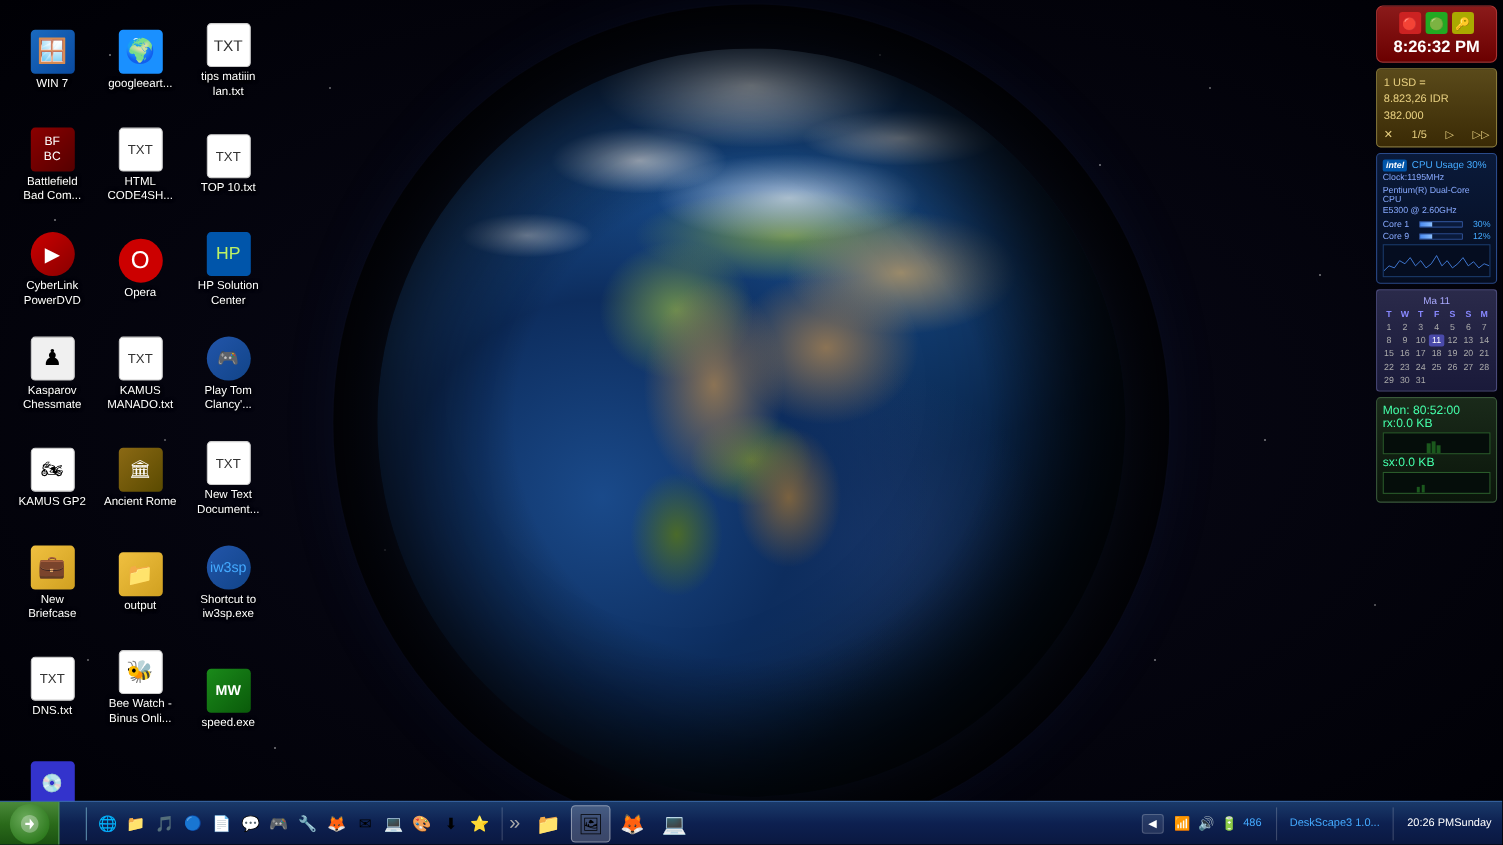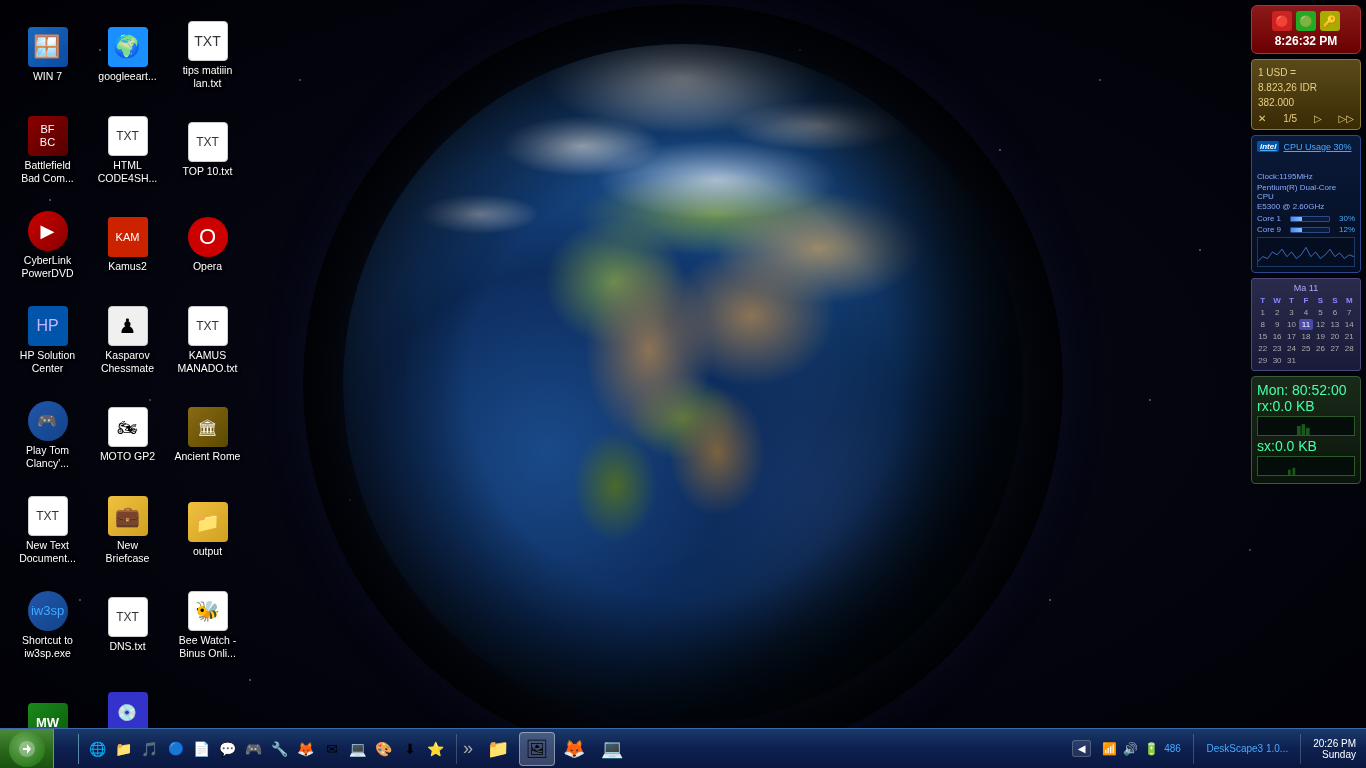--- a/index.html
+++ b/index.html
@@ -245,21 +245,21 @@
       font-size: 12px;
       display: flex;
       align-items: center;
       justify-content: center;
       color: #ccc;
       cursor: pointer;
     }
 
     .taskbar-clock {
       display: flex;
-      flex-direction: column;
+      flex-direction: row;
       align-items: flex-end;
       font-size: 10px;
       color: #fff;
       padding: 0 5px;
       cursor: pointer;
     }
 
     
     .right-sidebar {
       position: absolute;
@@ -298,21 +298,21 @@
       justify-content: center;
       font-size: 11px;
       cursor: pointer;
     }
 
     .clock-icon-red { background: #cc2222; color: #fff; }
     .clock-icon-green { background: #22aa22; color: #fff; }
     .clock-icon-yellow { background: #aaaa00; color: #fff; }
 
     .clock-time {
-      font-size: 12px;
+      font-size: 15px;
       color: #fff;
       font-weight: bold;
       text-align: center;
     }
 
     
     .widget-currency {
       background: linear-gradient(to bottom, #5a4a1a, #3a2a05);
       border: 1px solid #8a7a3a;
       border-radius: 4px;
@@ -333,24 +333,22 @@
       background: linear-gradient(to bottom, #0a1a3a, #050d20);
       border: 1px solid #2a4a8a;
       border-radius: 4px;
       padding: 5px;
       color: #4af;
       font-size: 9px;
     }
 
     .cpu-header {
       display: flex;
-      align-items: center;
       gap: 4px;
-      margin-bottom: 20px;
-      text-decoration: underline;
+      margin-bottom: 1px;
     }
 
     .intel-badge {
       background: #0055aa;
       color: #fff;
       font-size: 8px;
       padding: 1px 3px;
       border-radius: 2px;
       font-style: italic;
       font-weight: bold;
@@ -437,21 +435,21 @@
     }
     .cal-day.other-month { color: #555; }
 
     
     .widget-network {
       background: linear-gradient(to bottom, #1a2a1a, #0a150a);
       border: 1px solid #3a5a3a;
       border-radius: 4px;
       padding: 5px;
       color: #4fa;
-      font-size: 14px;
+      font-size: 11px;
     }
 
     
     .icon-win7 { background: linear-gradient(135deg, #1a6abf, #0a4a9f); border-radius: 4px; }
     .icon-ge { background: #1a90ff; border-radius: 4px; }
     .icon-txt { background: #fff; border: 1px solid #ccc; }
     .icon-bf { background: linear-gradient(135deg, #8B0000, #500); }
     .icon-opera { background: #cc0000; border-radius: 50%; }
     .icon-kamus { background: #fff; border: 1px solid #aaa; }
     .icon-cyberlink { background: linear-gradient(135deg, #cc0000, #880000); border-radius: 50%; }
@@ -548,48 +546,44 @@
     <div class="icon">
       <div class="icon-img icon-txt" style="font-size:12px;color:#333;background:#fff">TXT</div>
       <span class="icon-label">TOP 10.txt</span>
     </div>
 
     <div class="icon">
       <div class="icon-img icon-cyberlink" style="font-size:18px;color:#fff">▶</div>
       <span class="icon-label">CyberLink PowerDVD</span>
     </div>
     <div class="icon">
-      <div class="icon-img" style="background:#cc2200;border-radius:3px;font-size:11px;color:#fff">KAM</div>
-      <span class="icon-label">Kamus2</span>
-    </div>
-    <div class="icon">
       <div class="icon-img icon-opera" style="font-size:22px;color:#fff;border-radius:50%;display:flex;align-items:center;justify-content:center">O</div>
       <span class="icon-label">Opera</span>
     </div>
 
     <div class="icon">
-      <div class="icon-img icon-hp" style="font-size:16px;color:#c4b5fd">HP</div>
+      <div class="icon-img icon-hp" style="font-size:16px;color:#bef264">HP</div>
       <span class="icon-label">HP Solution Center</span>
     </div>
     <div class="icon">
       <div class="icon-img icon-kasparov" style="font-size:20px">♟</div>
       <span class="icon-label">Kasparov Chessmate</span>
     </div>
     <div class="icon">
       <div class="icon-img icon-kamus" style="background:#fff;font-size:12px;color:#333;border:1px solid #ccc">TXT</div>
       <span class="icon-label">KAMUS MANADO.txt</span>
     </div>
 
     <div class="icon">
       <div class="icon-img icon-play" style="font-size:16px;color:#fff">🎮</div>
       <span class="icon-label">Play Tom Clancy'...</span>
     </div>
     <div class="icon">
       <div class="icon-img icon-moto" style="font-size:16px;background:#fff;border:1px solid #ccc">🏍</div>
-      <span class="icon-label">MOTO GP2</span>
+      <span class="icon-label">KAMUS GP2</span>
     </div>
     <div class="icon">
       <div class="icon-img icon-ancient" style="font-size:16px;color:#fff">🏛</div>
       <span class="icon-label">Ancient Rome</span>
     </div>
 
     <div class="icon">
       <div class="icon-img icon-txt" style="font-size:12px;color:#333;background:#fff">TXT</div>
       <span class="icon-label">New Text Document...</span>
     </div>

